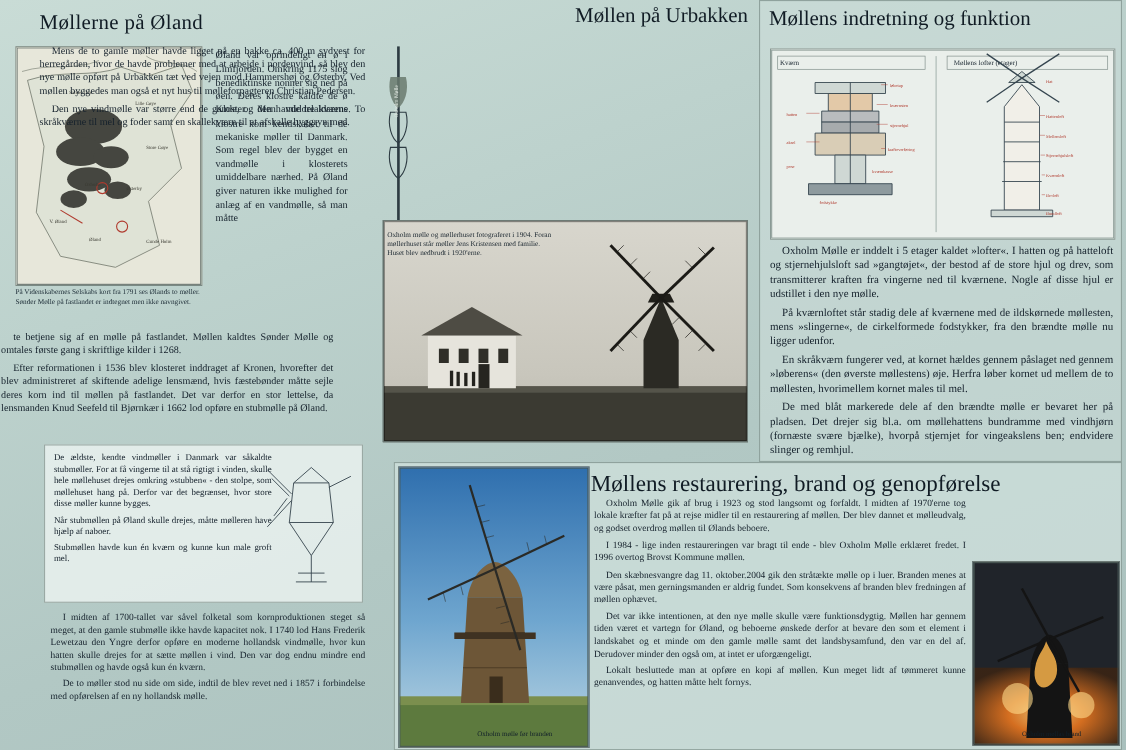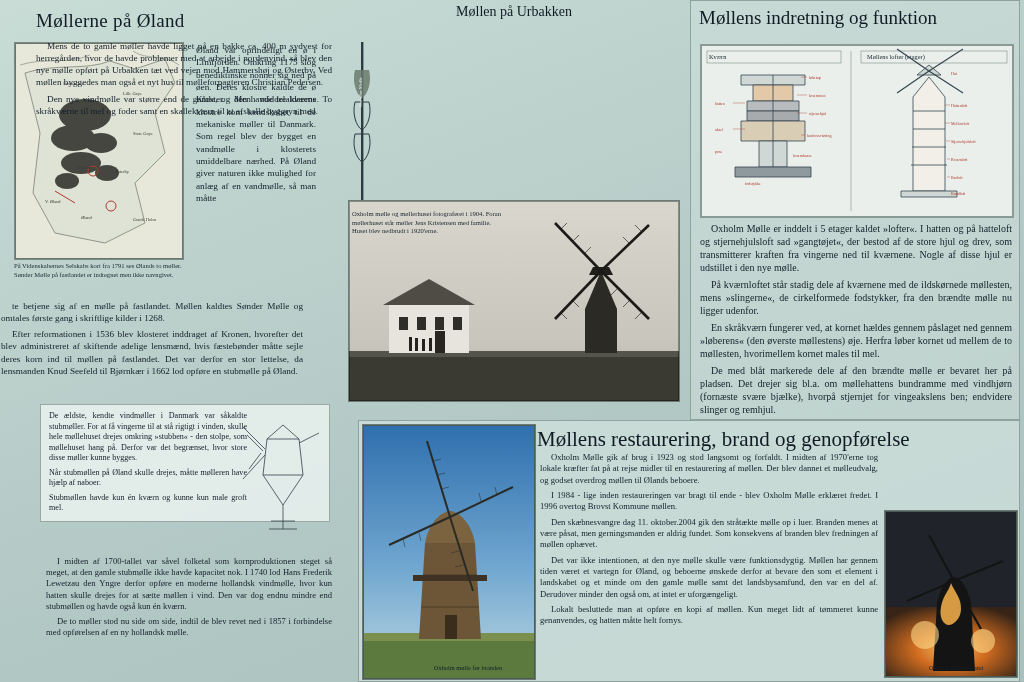--- a/index.html
+++ b/index.html
@@ -37,35 +37,35 @@
   }
   #col1-right{
     position:absolute;left:196px;top:44px;width:120px;font-size:9.2px;
     line-height:1.34;color:#14202b;text-align:justify;
   }
   #col1-bottom{
     position:absolute;left:1px;top:300px;width:302px;
   }
   
   #stubbox{
-    position:absolute;left:40px;top:404px;width:290px;height:118px;
+    position:absolute;left:40px;top:404px;width:290px;height:144px;
     background:rgba(236,243,240,.82);border:1px solid #9aa9a4;
     padding:6px 8px;box-sizing:border-box;
   }
   #stubbox .txtblock{font-size:8.1px;line-height:1.3;}
   #stubdraw{
     position:absolute;right:4px;top:4px;width:84px;height:132px;
   }
   #col1-last{
     position:absolute;left:46px;top:556px;width:286px;
   }
   #col1-last .txtblock{font-size:8.6px;line-height:1.3;}
   
   #col2{left:348px;top:4px;width:332px;height:420px;}
-  #title2{font-size:14px;text-align:center;}
+  #title2{font-size:19px;text-align:right;}
   #col2-text{position:absolute;left:22px;top:40px;width:310px;}
   #col2-text .txtblock{font-size:9.2px;}
   #photo1{
     position:absolute;left:348px;top:200px;width:330px;height:200px;
     background:#1d1d1d;border:1px solid #6d7a75;overflow:hidden;
   }
   #photo1cap{
     position:absolute;left:352px;top:210px;width:150px;font-size:6.6px;
     color:#1b2730;line-height:1.3;
   }

